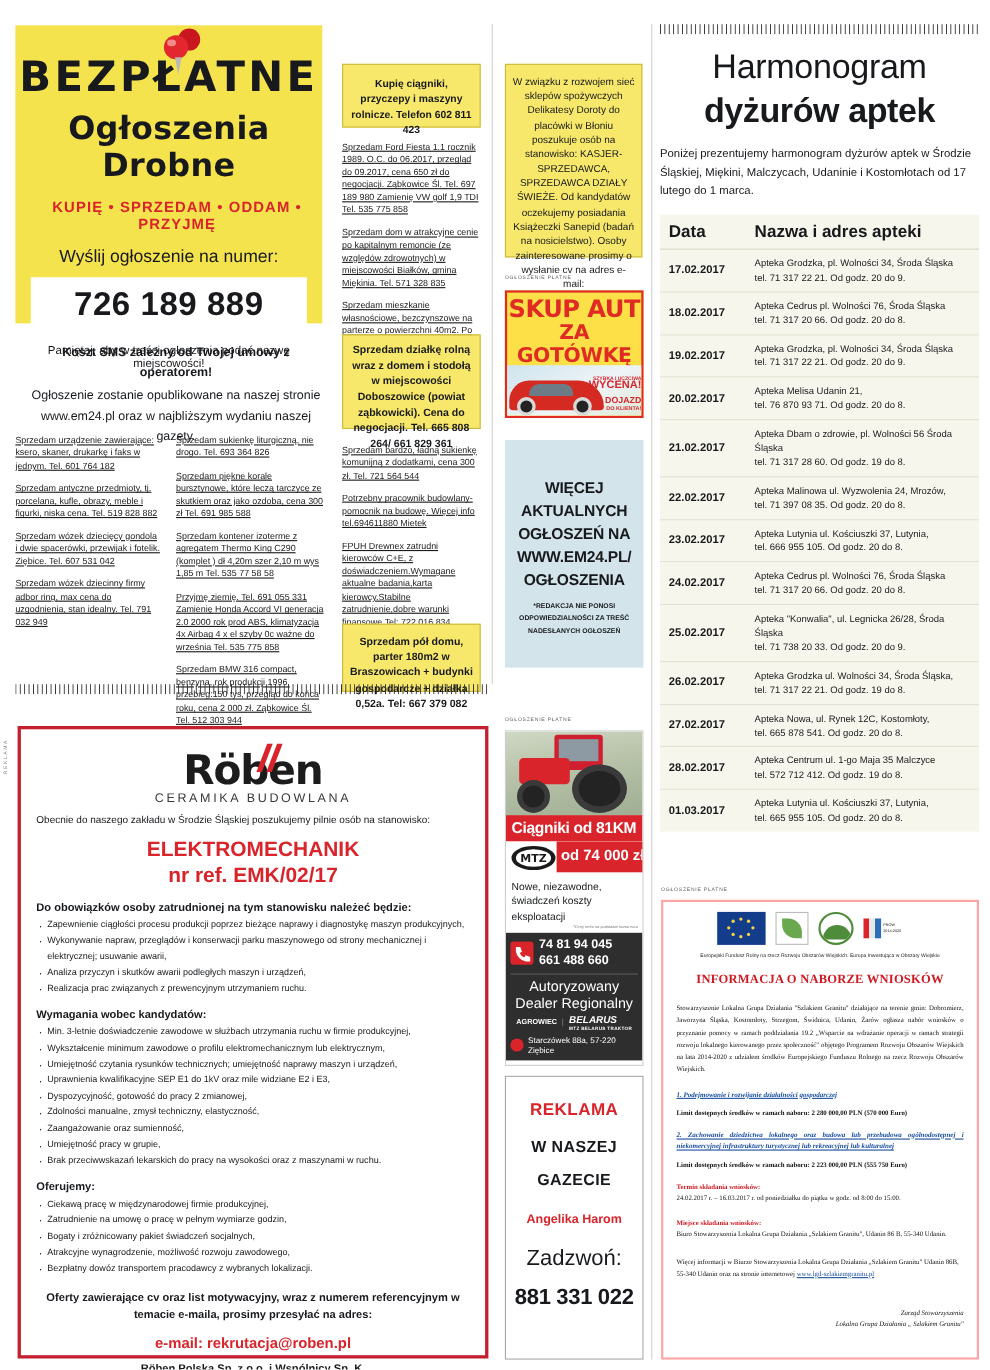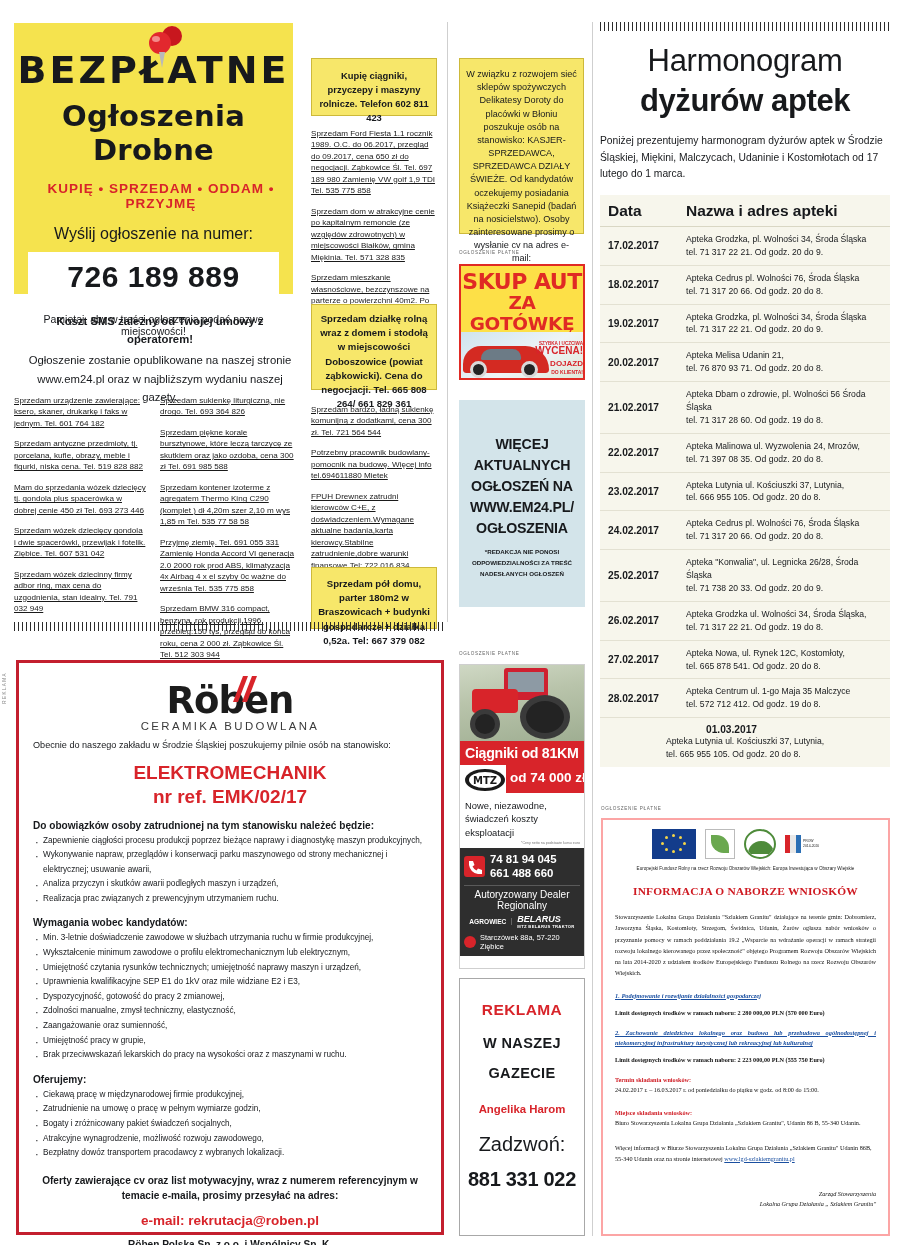--- a/index.html
+++ b/index.html
@@ -117,21 +117,21 @@
   .harm-rule { width: 290px; }
   .harm-t1 { font-family:"Liberation Sans",sans-serif; font-size: 31px; color:#17191c; text-align:center; margin-top: 12px; letter-spacing:-0.3px;}
   .harm-t2 { font-family:"Liberation Sans",sans-serif; font-size: 31px; font-weight:bold; color:#17191c; text-align:center; margin-top: 4px; letter-spacing:-0.4px;}
   .harm-sub { font-size: 10.3px; color:#17191c; line-height: 1.62; margin-top: 14px; }
 
   .ptable { margin-top: 12px; background:#f7f6ec; width: 290px; }
   .ptable .thead { display:flex; padding: 7px 8px 6px 8px; border-bottom: 1px solid #d9d7c4;}
   .ptable .thead .h1 { width: 78px; font-size: 15.5px; font-weight: bold; color:#17191c;}
   .ptable .thead .h2 { font-size: 15.5px; font-weight: bold; color:#17191c;}
   .ptable .prow { display:flex; padding: 6px 8px 6px 8px; border-bottom: 1px solid #e3e1d2; align-items:center;}
-  .ptable .prow:last-child { border-bottom: none; flex-direction: column; }
+  .ptable .prow:last-child { border-bottom: none; }
   .ptable .pdate { width: 78px; font-size: 10.2px; font-weight: bold; color:#17191c; flex:none;}
   .ptable .pinfo { font-size: 8.6px; line-height: 1.5; color:#17191c;}
 
   
   .roben {
     position: absolute; left: 16px; top: 660px; width: 428px; height: 575px;
     border: 3px solid #c31f2e; background:#fff; padding: 10px 14px;
   }
   .reklama-vert {
     position:absolute; left:2px; top:672px; font-size:4.6px; letter-spacing:1.4px; color:#8a8a8a;
@@ -162,21 +162,21 @@
   .tr-band { background:#d8242a; color:#fff; font-size:14.2px; font-weight:bold; padding:4px 5px; letter-spacing:-0.3px;}
   .tr-price { position:relative; height:30px; background:#fff; }
   .tr-mtz { position:absolute; left:4px; top:3px; width:42px; height:24px; }
   .tr-pr { position:absolute; left:46px; top:0px; width:80px; height:28px; background:#d8242a; color:#fff; font-size:13.5px; font-weight:bold; padding:5px 0 0 4px;}
   .tr-desc { font-size:9.4px; color:#17191c; padding:4px 5px 0 5px; line-height:1.42;}
   .tr-note { font-size:3.6px; color:#777; text-align:right; padding:2px 4px 3px 0;}
   .tr-dark { background:#2e2e2e; color:#fff; padding:5px 4px 5px 4px;}
   .tr-phwrap { display:flex; align-items:center; }
   .tr-phicon { width:21px; height:21px; background:#d8242a; border-radius:3px; margin-right:5px; flex:none; position:relative;}
   .tr-phnum { font-size:11.4px; font-weight:bold; line-height:1.22;}
-  .tr-dealer { font-size:10px; text-align:center; border-top:1px solid #5a5a5a; margin-top:4px; padding-top:3px;}
+  .tr-dealer { font-size:13px; text-align:center; border-top:1px solid #5a5a5a; margin-top:4px; padding-top:3px;}
   .tr-brands { display:flex; align-items:center; justify-content:center; margin-top:3px;}
   .tr-agro { font-size:6.6px; font-weight:bold; text-align:center; padding-right:5px; border-right:1px solid #666;}
   .tr-bel { font-size:9px; font-weight:bold; font-style:italic; padding-left:5px;}
   .tr-bel small { display:block; font-size:4.2px; font-style:normal; letter-spacing:.3px;}
   .tr-adr { display:flex; align-items:center; justify-content:center; margin-top:4px; font-size:7.4px;}
   .tr-pin { width:12px; height:12px; background:#d8242a; border-radius:50%; margin-right:4px; flex:none;}
 
   
   .rekbox { position:absolute; left:459px; top:978px; width:126px; height:258px; border:1px solid #a8a8a8; background:#fff; text-align:center; padding-top:22px;}
   .rek-1 { font-size:15.5px; font-weight:bold; color:#d8242a; letter-spacing:.4px;}
@@ -234,21 +234,20 @@
   </div>
 
   <div class="introwrap">
     <div class="intro-b">Koszt SMS zależny od Twojej umowy z operatorem!</div>
     <div class="intro-n">Ogłoszenie zostanie opublikowane na naszej stronie www.em24.pl oraz w najbliższym wydaniu naszej gazety.</div>
   </div>
 
   <div class="clascol" id="c1a">
     <p>Sprzedam urządzenie zawierające: ksero, skaner, drukarkę i faks w jednym. Tel. 601 764 182</p>
     <p>Sprzedam antyczne przedmioty, tj. porcelana, kufle, obrazy, meble i figurki, niska cena. Tel. 519 828 882</p>
-    <p>Mam do sprzedania wózek dziecięcy tj. gondola plus spacerówka w dobrej cenie 450 zł Tel. 693 273 446</p>
     <p>Sprzedam wózek dziecięcy gondola i dwie spacerówki, przewijak i fotelik. Ziębice. Tel. 607 531 042</p>
     <p>Sprzedam wózek dziecinny firmy adbor ring, max cena do uzgodnienia, stan idealny. Tel. 791 032 949</p>
   </div>
   <div class="clascol" id="c1b">
     <p>Sprzedam sukienkę liturgiczną, nie drogo. Tel. 693 364 826</p>
     <p>Sprzedam piękne korale bursztynowe, które leczą tarczycę ze skutkiem oraz jako ozdoba, cena 300 zł Tel. 691 985 588</p>
     <p>Sprzedam kontener izoterme z agregatem Thermo King C290 (komplet ) dł 4,20m szer 2,10 m wys 1,85 m Tel. 535 77 58 58</p>
     <p>Przyjmę ziemię. Tel. 691 055 331 Zamienię Honda Accord VI generacja 2.0 2000 rok prod ABS, klimatyzacja 4x Airbag 4 x el szyby 0c ważne do września Tel. 535 775 858</p>
     <p>Sprzedam BMW 316 compact, benzyna, rok produkcji 1996, przebieg:150 tys, przegląd do końca roku, cena 2 000 zł. Ząbkowice Śl. Tel. 512 303 944</p>
   </div>

